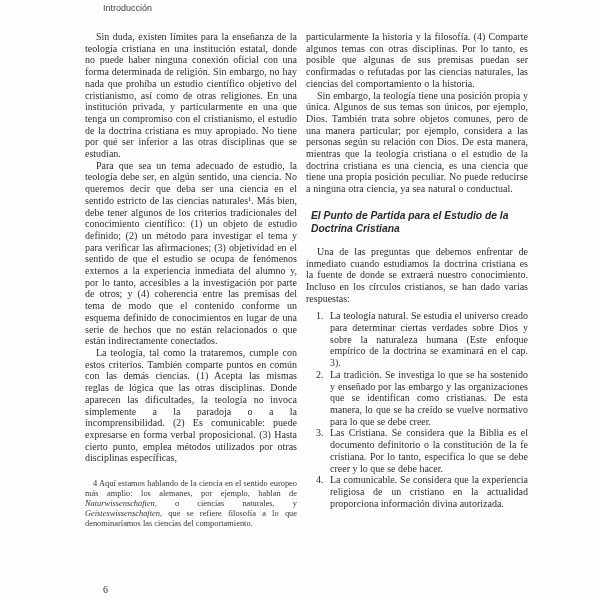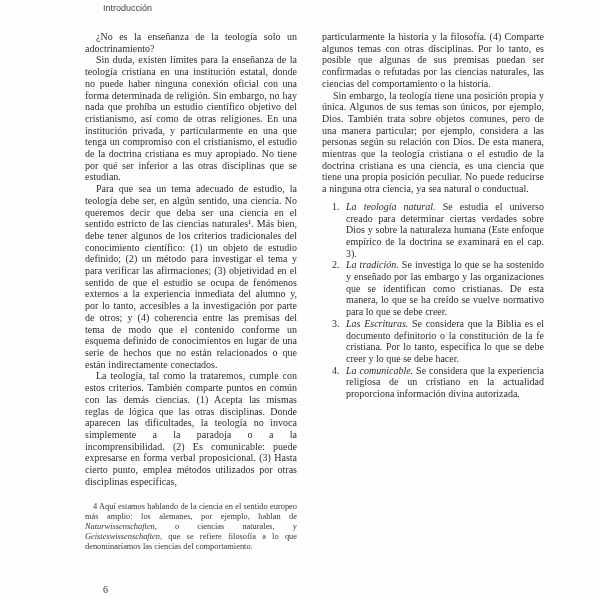--- a/index.html
+++ b/index.html
@@ -16,21 +16,21 @@
     position: absolute;
     left: 103px;
     top: 3px;
     font-family: "Liberation Sans", sans-serif;
     font-size: 9px;
     line-height: 11px;
     color: #3d3d3d;
   }
   .col { position: absolute; top: 31px; }
   .col-left  { left: 85px;  width: 212px; }
-  .col-right { left: 306px; width: 222px; margin-left: 16px; }
+  .col-right { left: 306px; width: 222px; }
   .body-para {
     margin: 0;
     font-size: 10px;
     line-height: 11.7px;
     text-align: justify;
     word-spacing: 0.3px;
   }
   .indent { text-indent: 11px; }
   .footnote {
     margin-top: 15px;
@@ -58,56 +58,57 @@
     padding: 0;
     font-size: 10px;
     line-height: 11.7px;
   }
   .answer-item {
     position: relative;
     padding-left: 24px;
     text-align: justify;
   }
   .answer-number { position: absolute; left: 10px; top: 0; }
-  .answer-lead { font-style: italic; }
+  .answer-lead { }
   .page-number {
     position: absolute;
     left: 103px;
     top: 584px;
     font-size: 10px;
     color: #2e2c29;
   }
 </style>
 </head>
 <body>
 
 <div class="sheet">
 
   <div class="running-header">Introducción</div>
 
   <div class="col col-left">
     <div>
-        <p class="body-para indent">¿No es la enseñanza de la teología solo un adoctrinamiento?</p>
         <p class="body-para indent">Sin duda, existen límites para la enseñanza de la teología cristiana en una institución estatal, donde no puede haber ninguna conexión oficial con una forma determinada de religión. Sin embargo, no hay nada que prohíba un estudio científico objetivo del cristianismo, así como de otras religiones. En una institución privada, y particularmente en una que tenga un compromiso con el cristianismo, el estudio de la doctrina cristiana es muy apropiado. No tiene por qué ser inferior a las otras disciplinas que se estudian.</p>
         <p class="body-para indent">Para que sea un tema adecuado de estudio, la teología debe ser, en algún sentido, una ciencia. No queremos decir que deba ser una ciencia en el sentido estricto de las ciencias naturales¹. Más bien, debe tener algunos de los criterios tradicionales del conocimiento científico: (1) un objeto de estudio definido; (2) un método para investigar el tema y para verificar las afirmaciones; (3) objetividad en el sentido de que el estudio se ocupa de fenómenos externos a la experiencia inmediata del alumno y, por lo tanto, accesibles a la investigación por parte de otros; y (4) coherencia entre las premisas del tema de modo que el contenido conforme un esquema definido de conocimientos en lugar de una serie de hechos que no están relacionados o que están indirectamente conectados.</p>
         <p class="body-para indent">La teología, tal como la trataremos, cumple con estos criterios. También comparte puntos en común con las demás ciencias. (1) Acepta las mismas reglas de lógica que las otras disciplinas. Donde aparecen las dificultades, la teología no invoca simplemente a la paradoja o a la incomprensibilidad. (2) Es comunicable: puede expresarse en forma verbal proposicional. (3) Hasta cierto punto, emplea métodos utilizados por otras disciplinas específicas,</p>
       </div>
     <div class="footnote">
       <span><span>4 Aquí estamos hablando de la ciencia en el sentido europeo más amplio: los alemanes, por ejemplo, hablan de </span><span class="fn-italic">Naturwissenschaften</span><span>, o ciencias naturales, y </span><span class="fn-italic">Geisteswissenschaften</span><span>, que se refiere filosofía a lo que denominaríamos las ciencias del comportamiento.</span></span>
     </div>
   </div>
 
   <div class="col col-right">
     <div>
         <p class="body-para">particularmente la historia y la filosofía. (4) Comparte algunos temas con otras disciplinas. Por lo tanto, es posible que algunas de sus premisas puedan ser confirmadas o refutadas por las ciencias naturales, las ciencias del comportamiento o la historia.</p>
         <p class="body-para indent">Sin embargo, la teología tiene una posición propia y única. Algunos de sus temas son únicos, por ejemplo, Dios. También trata sobre objetos comunes, pero de una manera particular; por ejemplo, considera a las personas según su relación con Dios. De esta manera, mientras que la teología cristiana o el estudio de la doctrina cristiana es una ciencia, es una ciencia que tiene una propia posición peculiar. No puede reducirse a ninguna otra ciencia, ya sea natural o conductual.</p>
       </div>
+    <div class="section-heading">El Punto de Partida para el Estudio de la Doctrina Cristiana</div>
+    <p class="body-para indent">Una de las preguntas que debemos enfrentar de inmediato cuando estudiamos la doctrina cristiana es la fuente de donde se extraerá nuestro conocimiento. Incluso en los círculos cristianos, se han dado varias respuestas:</p>
     <ol class="responses">
         <li class="answer-item"><span class="answer-number">1.</span><span class="answer-lead">La teología natural.</span><span class="answer-text"> Se estudia el universo creado para determinar ciertas verdades sobre Dios y sobre la naturaleza humana (Este enfoque empírico de la doctrina se examinará en el cap. 3).</span></li>
         <li class="answer-item"><span class="answer-number">2.</span><span class="answer-lead">La tradición.</span><span class="answer-text"> Se investiga lo que se ha sostenido y enseñado por las embargo y las organizaciones que se identifican como cristianas. De esta manera, lo que se ha creído se vuelve normativo para lo que se debe creer.</span></li>
-        <li class="answer-item"><span class="answer-number">3.</span><span class="answer-lead">Las Escrituras.</span><span class="answer-text"> Se considera que la Biblia es el documento definitorio o la constitución de la fe cristiana. Por lo tanto, especifica lo que se debe creer y lo que se debe hacer.</span></li>
+        <li class="answer-item"><span class="answer-number">3.</span><span class="answer-lead">Las Cristiana.</span><span class="answer-text"> Se considera que la Biblia es el documento definitorio o la constitución de la fe cristiana. Por lo tanto, especifica lo que se debe creer y lo que se debe hacer.</span></li>
         <li class="answer-item"><span class="answer-number">4.</span><span class="answer-lead">La comunicable.</span><span class="answer-text"> Se considera que la experiencia religiosa de un cristiano en la actualidad proporciona información divina autorizada.</span></li>
       </ol>
   </div>
 
   <div class="page-number">6</div>
 
 </div>
 
 </body></html>

